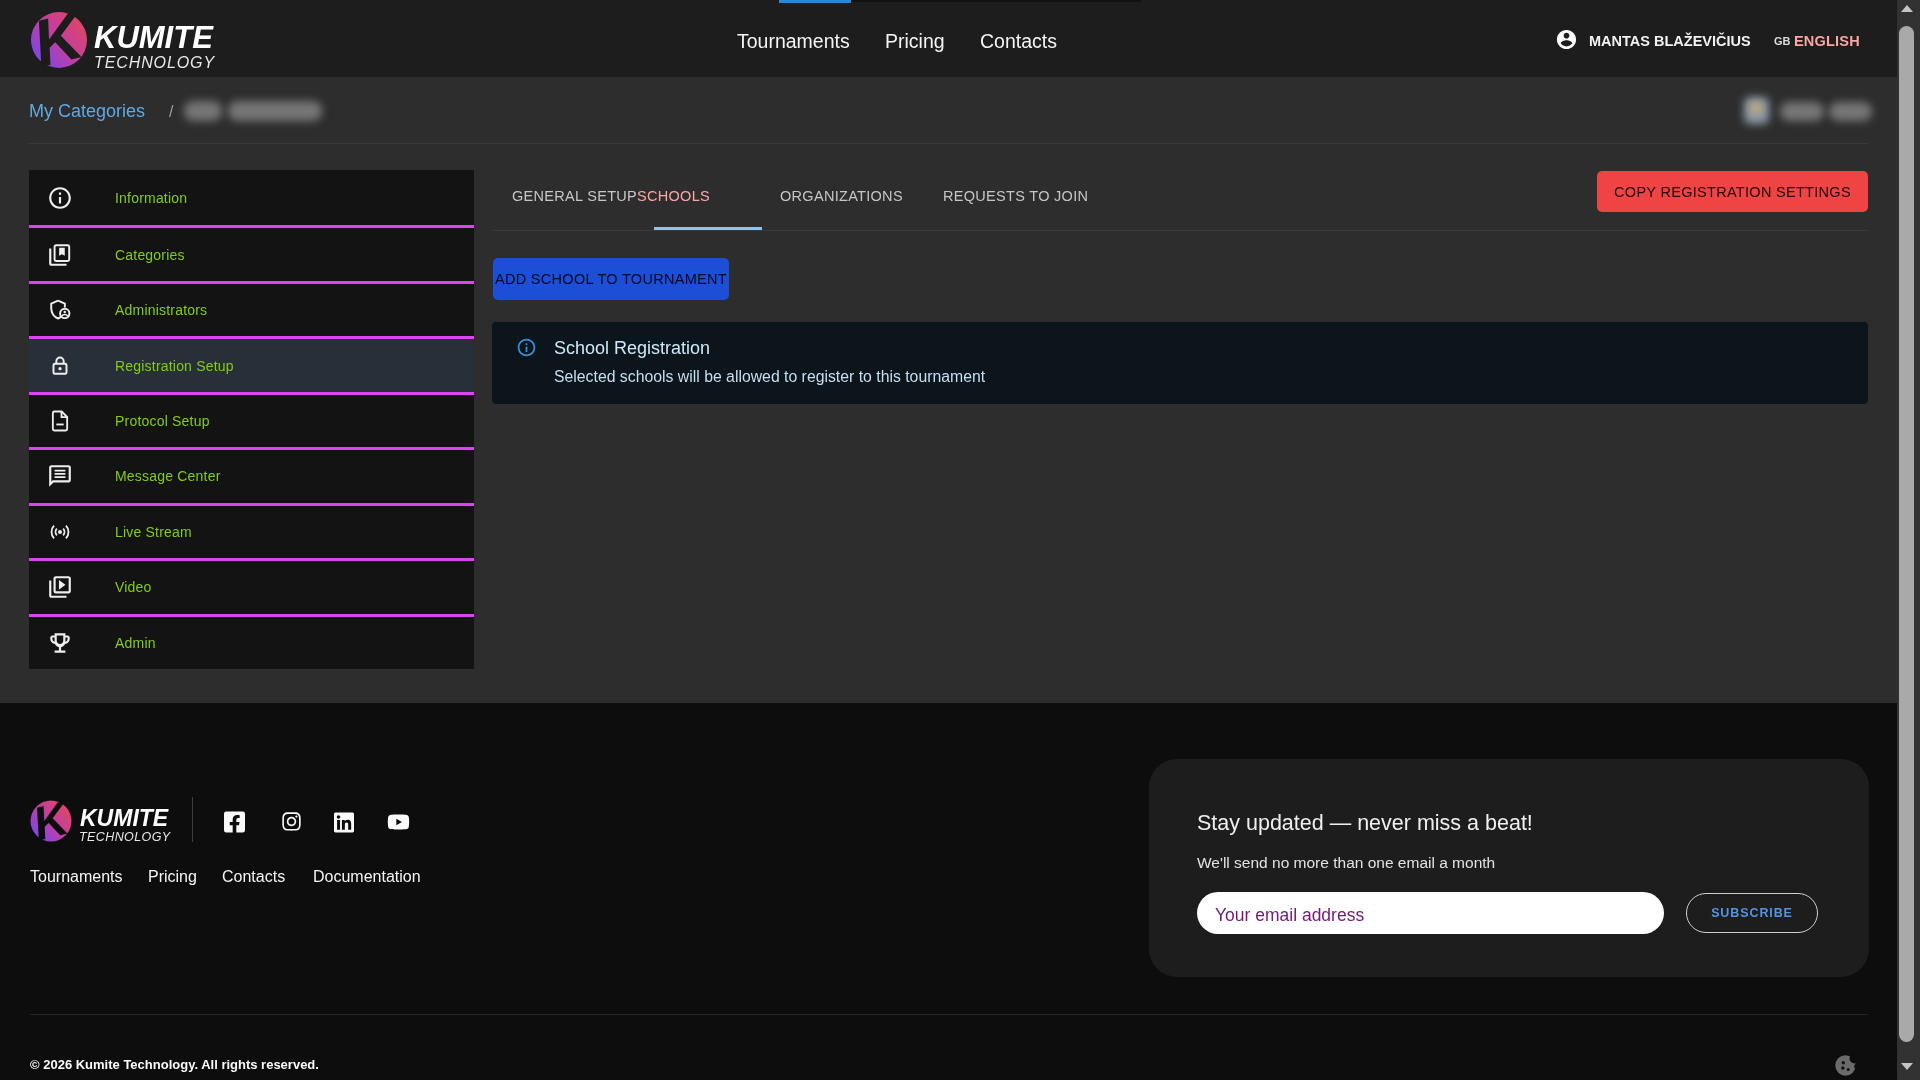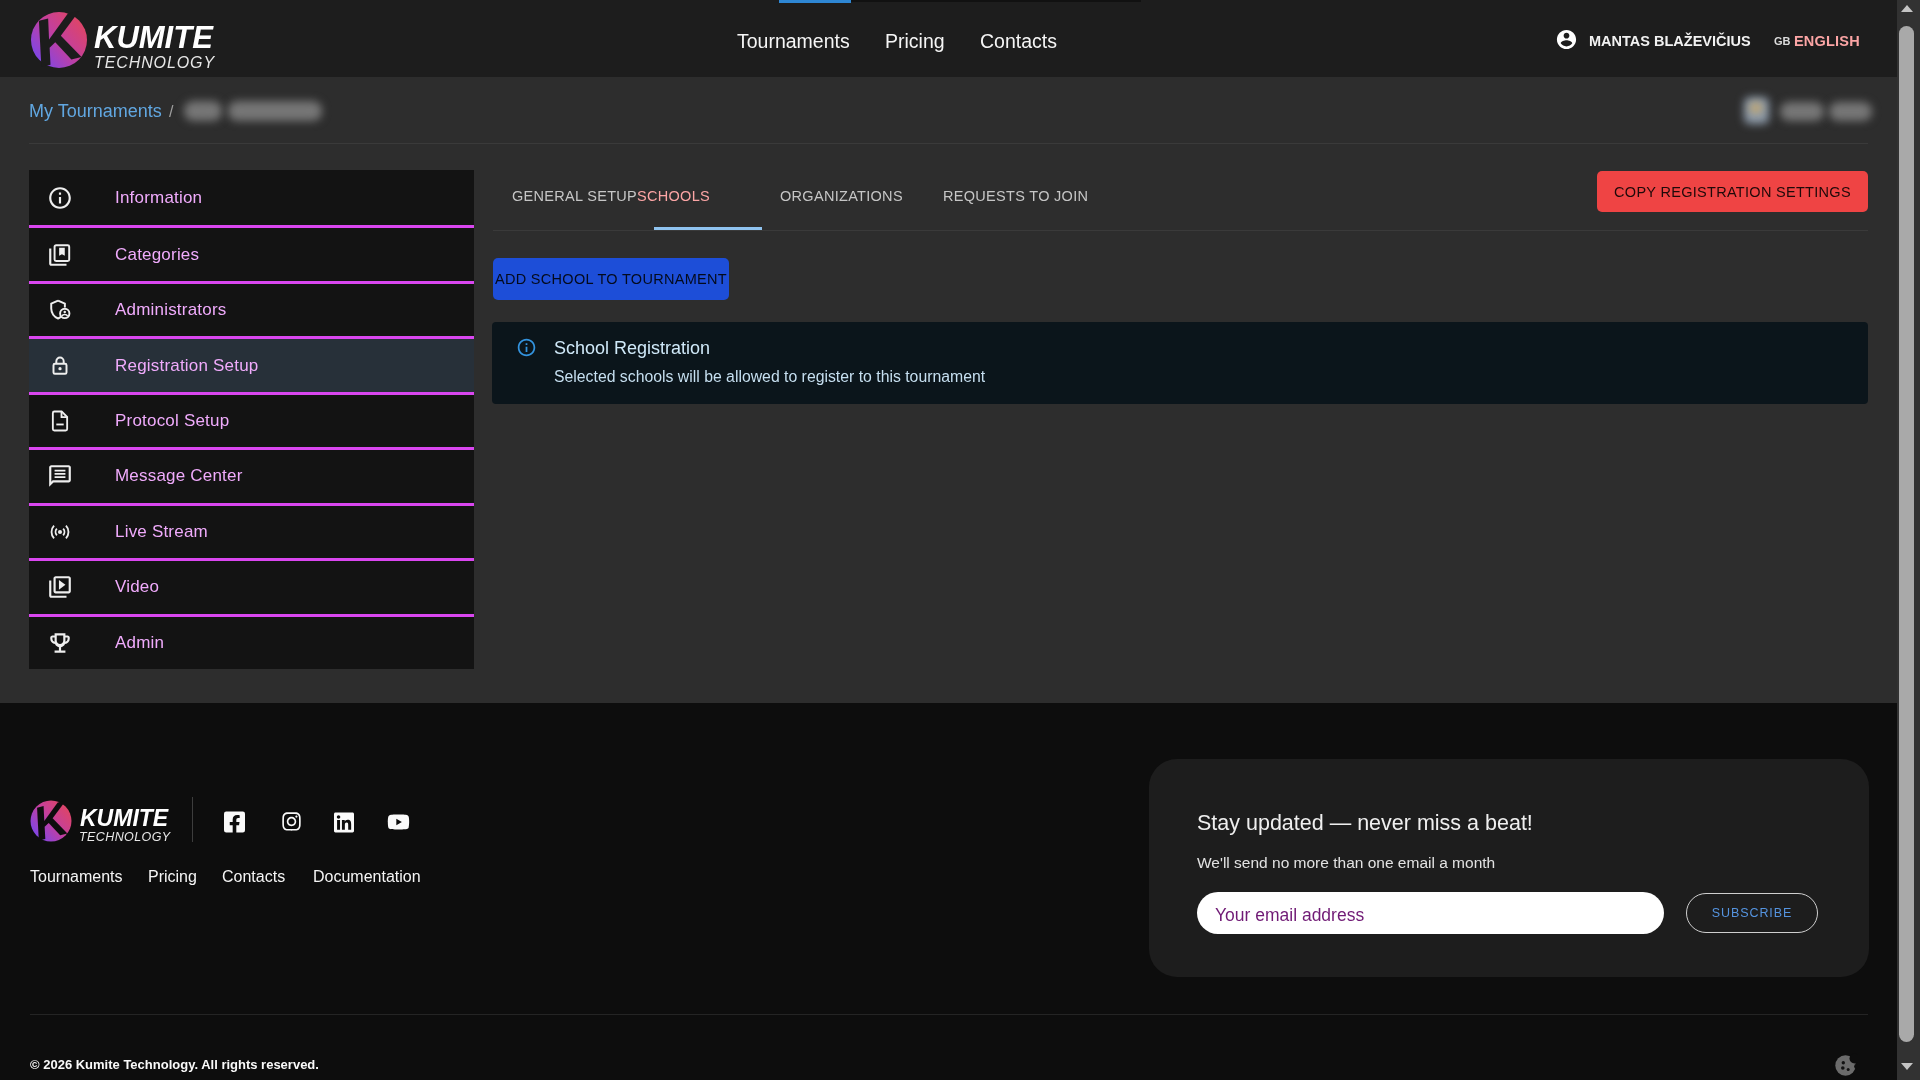--- a/index.html
+++ b/index.html
@@ -12,37 +12,37 @@
 #english{position:absolute;left:1794px;top:33px;font-size:14.5px;font-weight:700;letter-spacing:.2px;color:#fca5a5;line-height:16px;}
 .blob{position:absolute;background:#767676;border-radius:9px;filter:blur(4px);}
 #crumb1{position:absolute;left:29px;top:102px;font-size:18px;color:#61a7e1;line-height:19px;}
 #crumbsep{position:absolute;left:169px;top:103px;font-size:16px;color:#9e9e9e;line-height:17px;}
 #hdivider{position:absolute;left:29px;top:143px;width:1839px;height:1px;background:#3a3a3a;}
 #sidebar{position:absolute;left:29px;top:170px;width:445px;height:499px;background:#131313;}
 .sitem{position:relative;width:445px;height:55.44px;border-top:3px solid #d946ef;}
 .sitem:first-child{border-top:none;}
 .sitem.sel{background:#273039;}
 .sitem svg{position:absolute;left:18px;top:50%;transform:translateY(-50%);width:26px;height:26px;}
-.sitem span{position:absolute;left:86px;top:50%;transform:translateY(-50%);font-size:17px;color:#f0abfc;letter-spacing:.2px;}
+.sitem span{position:absolute;left:86px;top:50%;transform:translateY(-50%);font-size:14px;color:#84cc16;letter-spacing:.2px;}
 .tab{position:absolute;top:188px;font-size:14.5px;font-weight:500;letter-spacing:.3px;color:#c6c6c6;line-height:16px;}
 #tabind{position:absolute;left:654px;top:227px;width:108px;height:3px;background:#8fc3ef;}
 #tabdiv{position:absolute;left:493px;top:230px;width:1375px;height:1px;background:#3a3a3a;}
 #copybtn{position:absolute;left:1597px;top:171px;width:271px;height:41px;background:#ef4444;border-radius:5px;color:rgba(0,0,0,.87);font-size:14.5px;font-weight:500;letter-spacing:.3px;display:flex;align-items:center;justify-content:center;}
 #addbtn{position:absolute;left:493px;top:258px;width:236px;height:42px;background:#1d4ed8;border-radius:5px;color:rgba(0,0,0,.87);font-size:14.5px;font-weight:500;letter-spacing:.3px;display:flex;align-items:center;justify-content:center;}
 #alert{position:absolute;left:492px;top:322px;width:1376px;height:82px;background:#0b151b;border-radius:4px;}
 #alerttitle{position:absolute;left:554px;top:339px;font-size:18px;font-weight:500;color:#d0e9f9;line-height:19px;}
 #alertbody{position:absolute;left:554px;top:368px;font-size:15.8px;color:#c6dff0;line-height:17px;}
 #footer{position:absolute;left:0;top:703px;width:1920px;height:377px;background:#0d0d0d;}
 .flink{position:absolute;top:165px;font-size:16px;color:#f5f5f5;line-height:17px;}
 #card{position:absolute;left:1149px;top:56px;width:720px;height:218px;background:#1d1d1d;border-radius:28px;}
 #cardh{position:absolute;left:48px;top:53px;font-size:21.5px;font-weight:500;color:#efefef;line-height:23px;}
 #cards{position:absolute;left:48px;top:95px;font-size:15.5px;color:#e2e2e2;line-height:17px;}
 #input{position:absolute;left:48px;top:133px;width:467px;height:42px;background:#fff;border-radius:21px;}
 #ph{position:absolute;left:18px;top:15px;font-size:17.5px;color:#701a75;line-height:17px;}
-#subbtn{position:absolute;left:537px;top:134px;width:132px;height:40px;border:1px solid #cfcfcf;border-radius:20px;color:#5594e0;font-size:12.5px;font-weight:400;letter-spacing:.9px;display:flex;align-items:center;justify-content:center;text-align:right;}
+#subbtn{position:absolute;left:537px;top:134px;width:132px;height:40px;border:1px solid #cfcfcf;border-radius:20px;color:#5594e0;font-size:12.5px;font-weight:700;letter-spacing:.9px;display:flex;align-items:center;justify-content:center;text-align:right;}
 #fdiv{position:absolute;left:30px;top:311px;width:1838px;height:1px;background:#242424;}
 #copyright{position:absolute;left:30px;top:355px;font-size:13px;font-weight:700;color:#fafafa;line-height:14px;}
 #sbtrack{position:absolute;left:1897px;top:0;width:23px;height:1080px;background:#323232;}
 #sbthumb{position:absolute;left:1899px;top:26px;width:15px;height:1016px;background:#a9a9a9;border-radius:7.5px;}
 .arrow-up{position:absolute;left:1901px;top:5px;width:0;height:0;border-left:6px solid transparent;border-right:6px solid transparent;border-bottom:7px solid #c4c4c4;}
 .arrow-dn{position:absolute;left:1901px;top:1063px;width:0;height:0;border-left:6px solid transparent;border-right:6px solid transparent;border-top:7px solid #c4c4c4;}
 </style>
 </head>
 <body>
 <div id="navbar">
@@ -64,21 +64,21 @@
   <span class="navlink" style="left:980px">Contacts</span>
   <svg class="abs" style="left:1555px;top:28px" width="23" height="23" viewBox="0 0 24 24" fill="#fff">
       <path d="M12 2C6.48 2 2 6.48 2 12s4.48 10 10 10 10-4.48 10-10S17.52 2 12 2zm0 3c1.66 0 3 1.34 3 3s-1.34 3-3 3-3-1.34-3-3 1.34-3 3-3zm0 14.2c-2.5 0-4.71-1.28-6-3.22.03-1.99 4-3.08 6-3.08 1.99 0 5.97 1.09 6 3.08-1.29 1.94-3.5 3.22-6 3.22z"></path>
     </svg>
   <span id="username">MANTAS BLAŽEVIČIUS</span>
   <span id="gb">GB</span>
   <span id="english">ENGLISH</span>
 </div>
 <div class="abs" style="left:779px;top:0;width:72px;height:3px;background:#2e87d4"></div>
 <div class="abs" style="left:851px;top:0;width:290px;height:2px;background:#111"></div>
-<span id="crumb1">My Tournaments</span>
+<span id="crumb1">My Categories</span>
 <span id="crumbsep">/</span>
 <div class="blob" style="left:184px;top:101px;width:38px;height:20px"></div>
 <div class="blob" style="left:228px;top:101px;width:94px;height:20px"></div>
 <div class="blob" style="left:1744px;top:97px;width:25px;height:27px;background:#8d9aa9;border-radius:6px;filter:blur(4px)"></div>
 <div class="blob" style="left:1750px;top:103px;width:12px;height:10px;background:#c9a96a;filter:blur(4px)"></div>
 <div class="blob" style="left:1780px;top:102px;width:44px;height:19px"></div>
 <div class="blob" style="left:1829px;top:102px;width:43px;height:19px"></div>
 <div id="hdivider"></div>
 <div id="sidebar">
   <div class="sitem">

